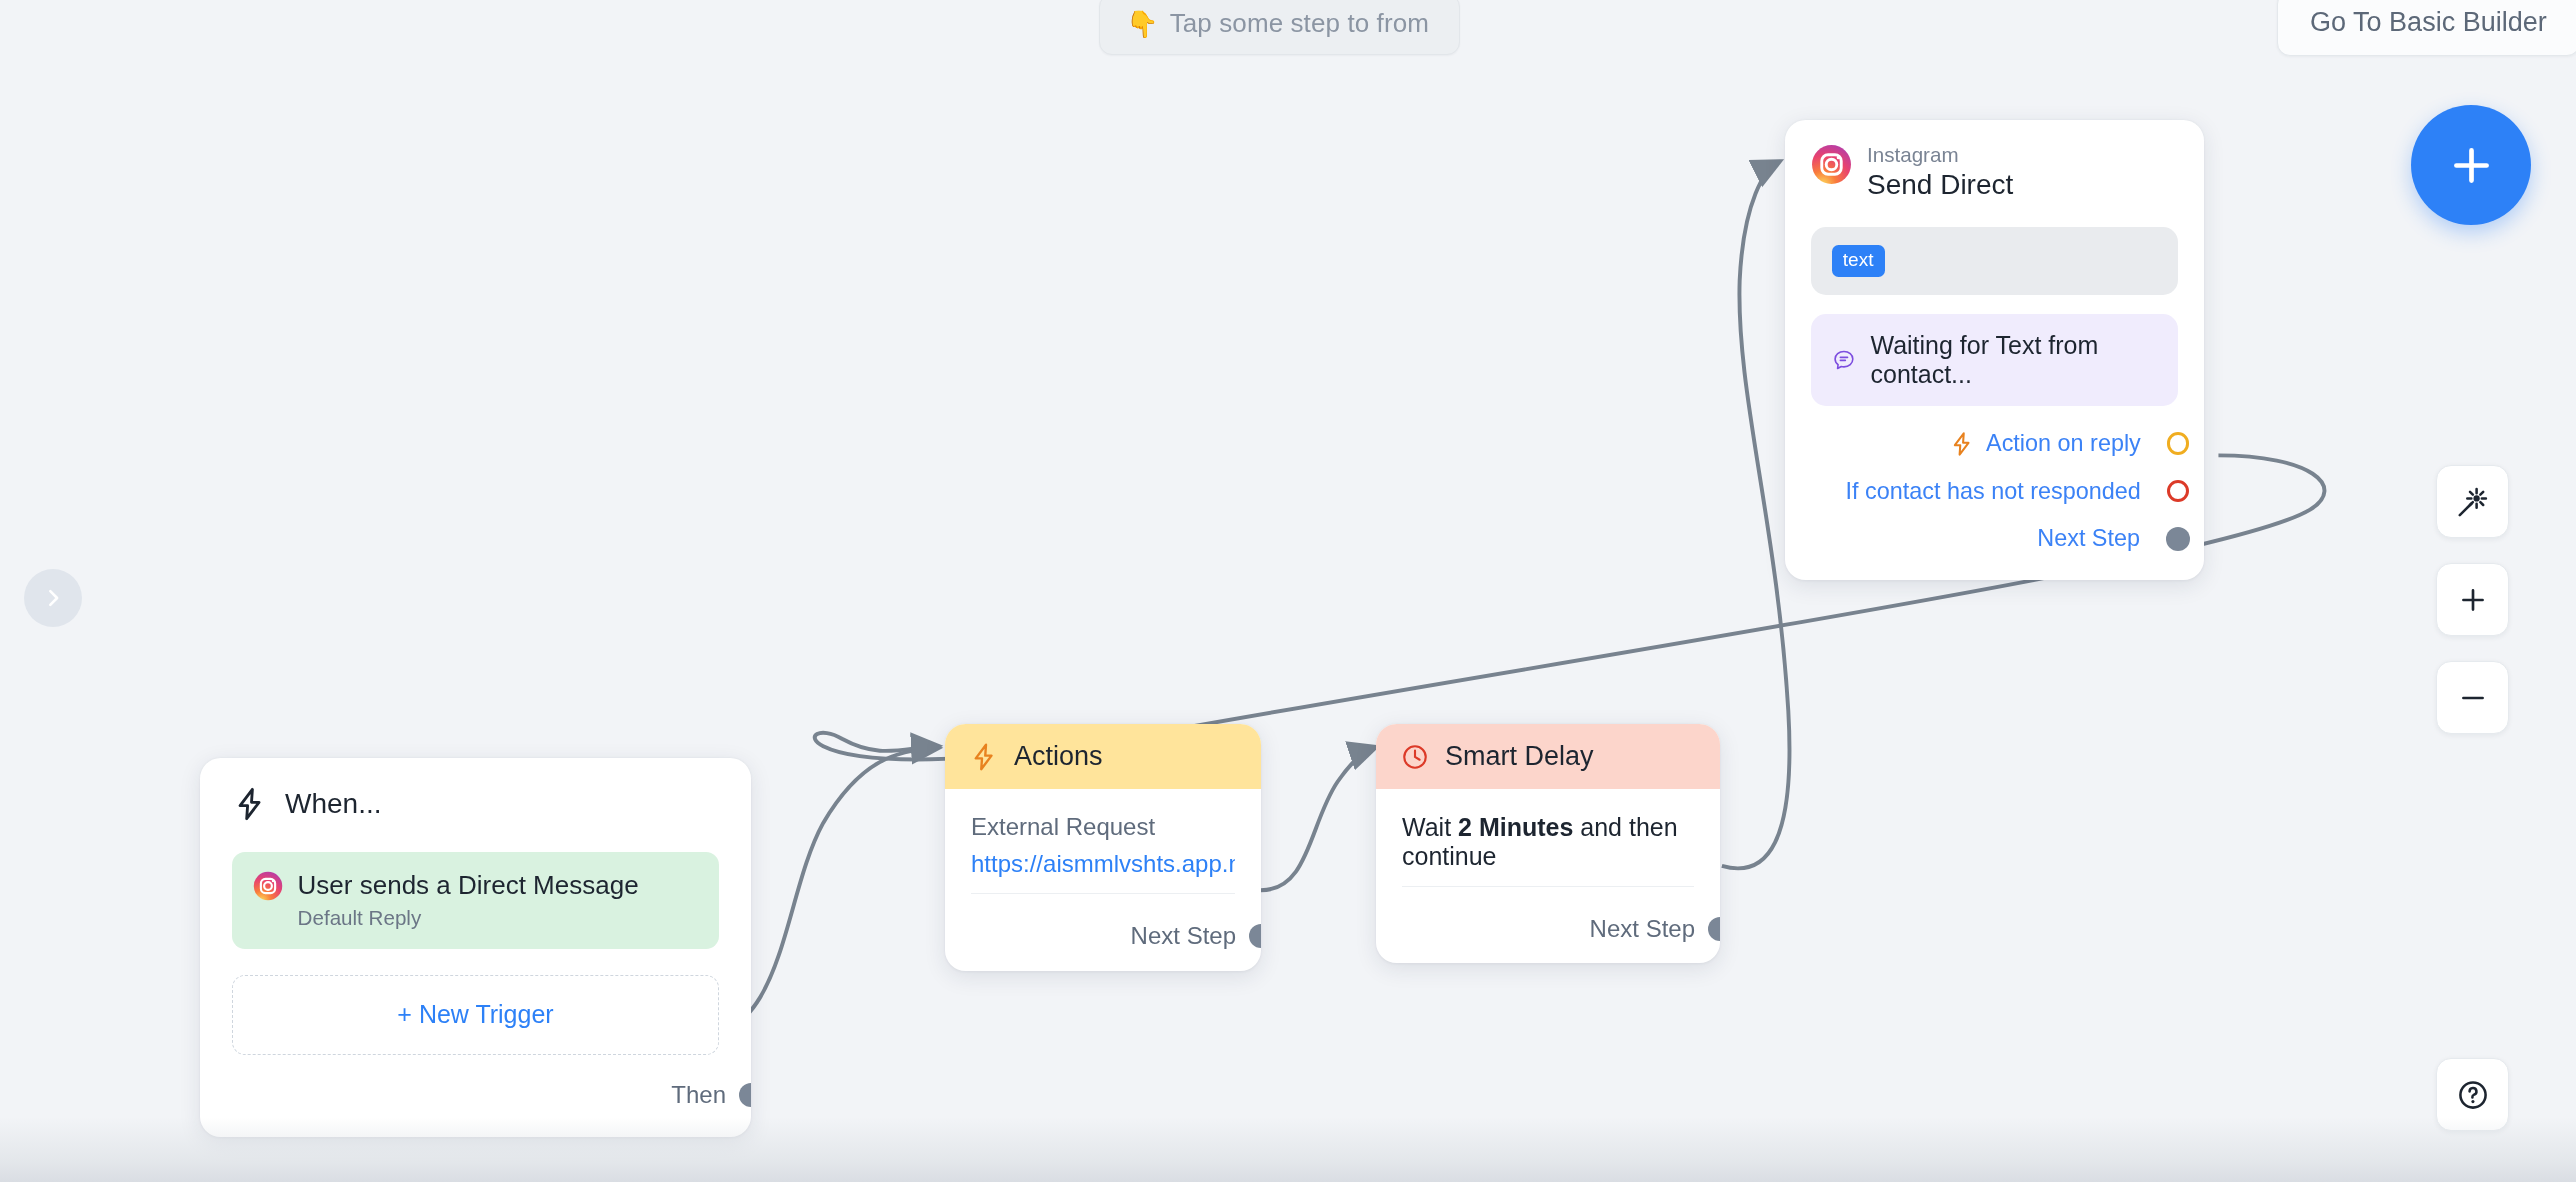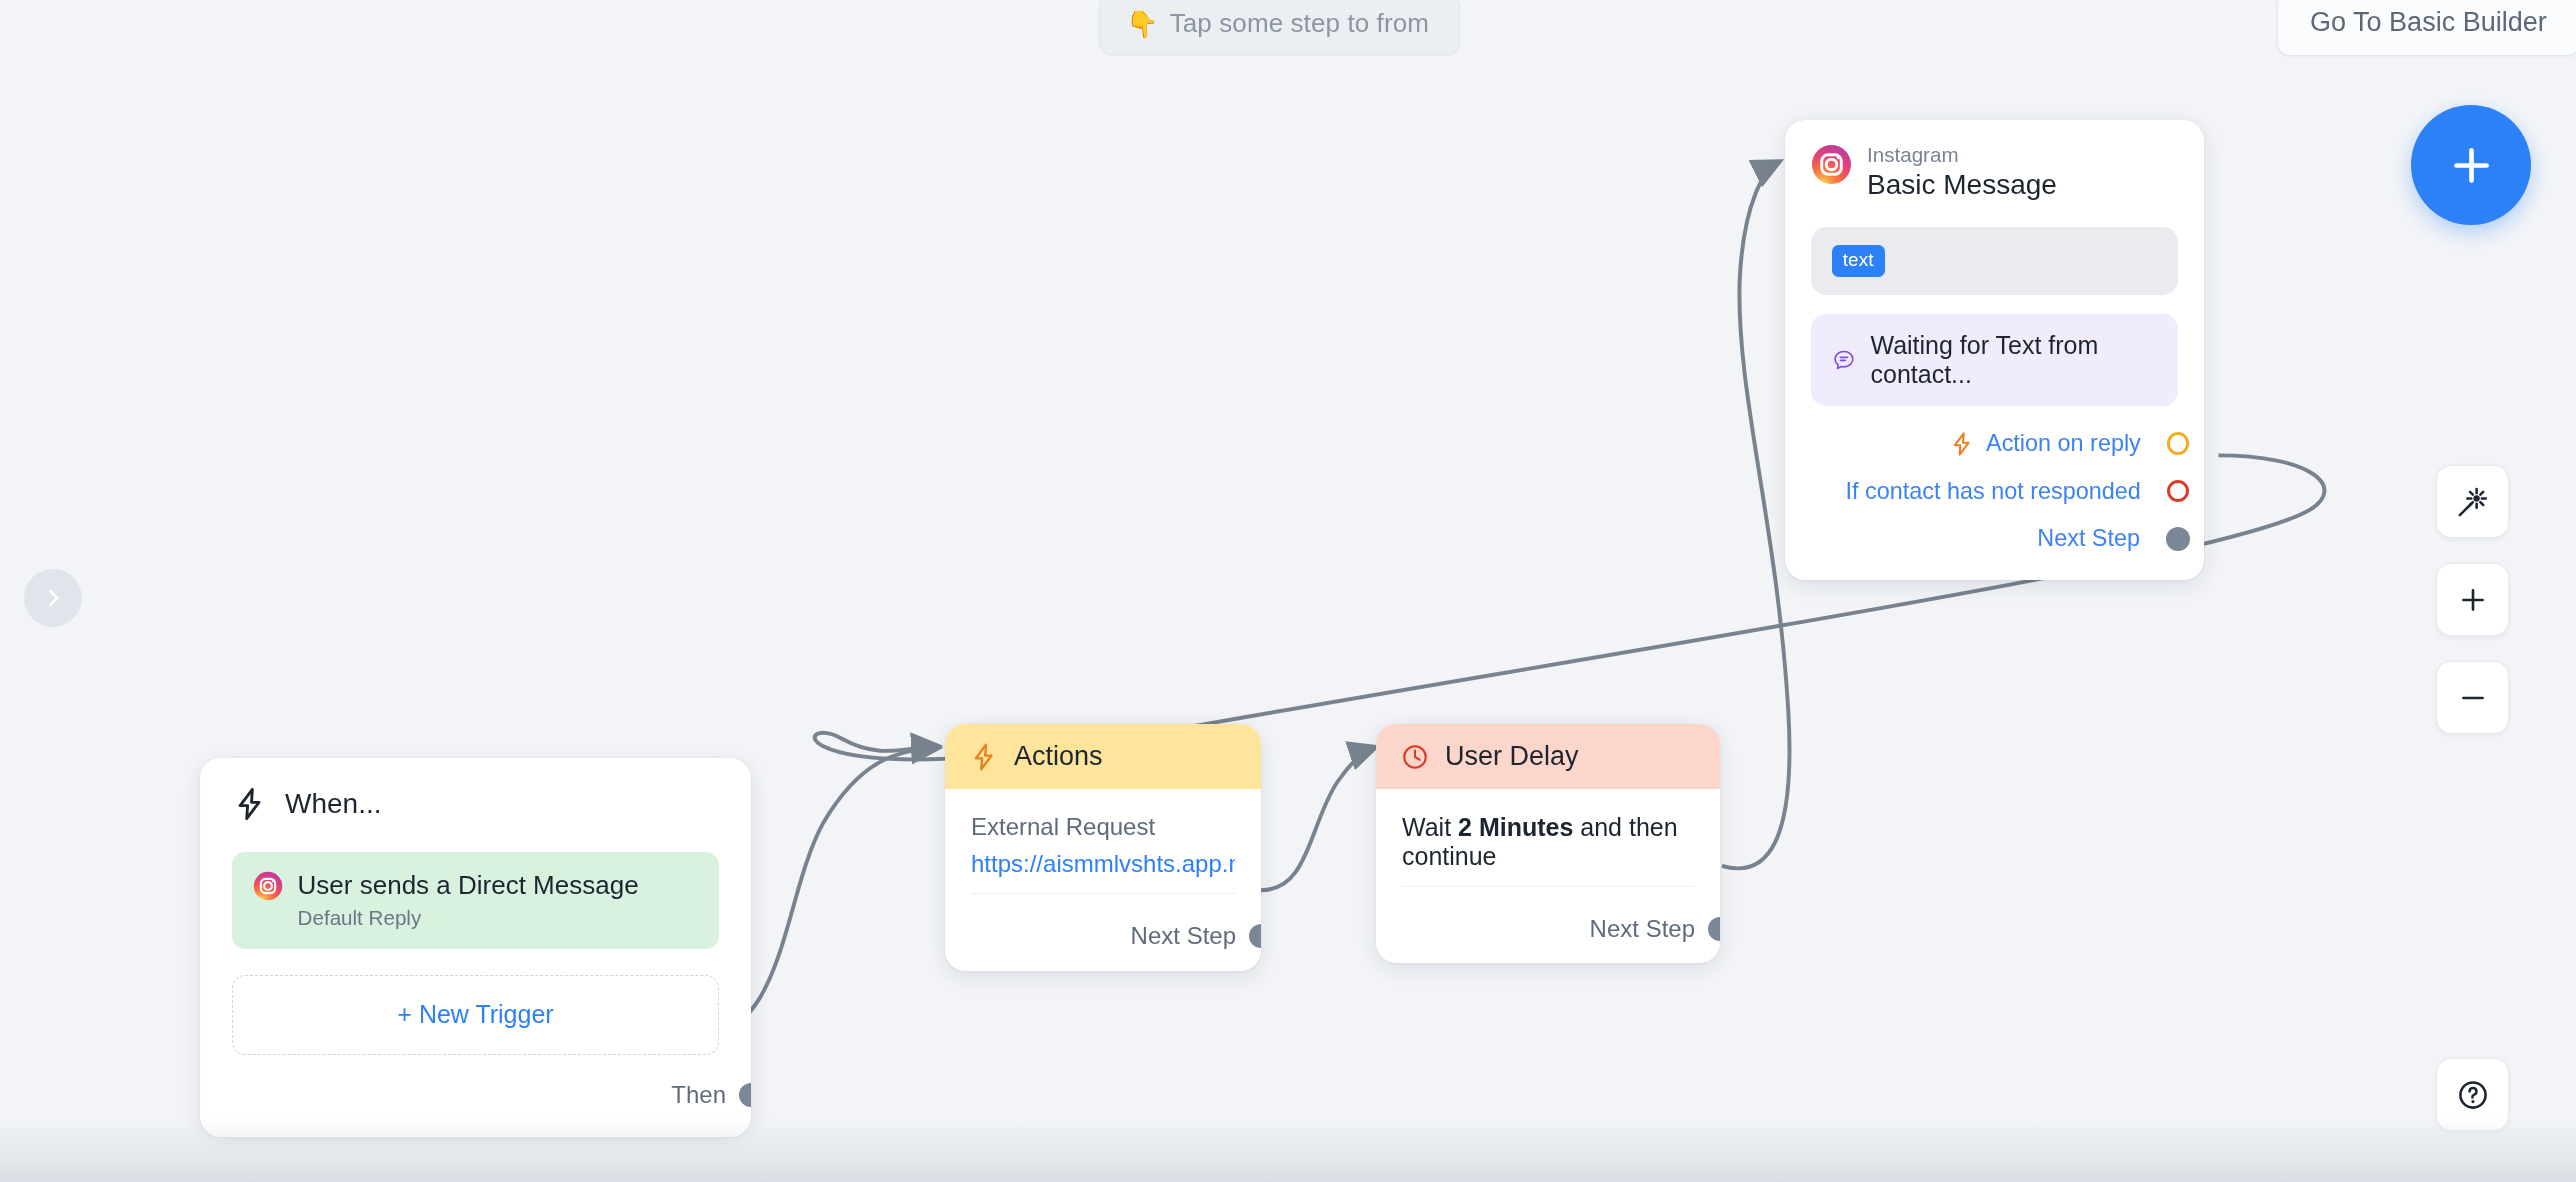--- a/index.html
+++ b/index.html
@@ -298,21 +298,21 @@
       <span class="port"></span>
     </div>
   </div>
 
   <div class="card" id="card-delay">
     <div class="card-head red">
       <svg width="30" height="30" viewBox="0 0 24 24">
         <circle cx="12" cy="12" r="8.6" fill="none" stroke="#dc3a28" stroke-width="1.7"></circle>
         <path d="M12 6.9 V12 L15.7 14.2" fill="none" stroke="#dc3a28" stroke-width="1.7" stroke-linecap="round"></path>
       </svg>
-      <span>User Delay</span>
+      <span>Smart Delay</span>
     </div>
     <div class="card-body">
       <div class="wait"><span>Wait </span><b>2 Minutes</b><span> and then continue</span></div>
       <div class="card-divider"></div>
     </div>
     <div class="next-row" style="padding-right:0">
       <span>Next Step</span>
       <span class="port"></span>
     </div>
   </div>
@@ -328,21 +328,21 @@
             <stop offset="100%" stop-color="#a33bbd"></stop>
           </radialGradient>
         </defs>
         <circle cx="12" cy="12" r="11.4" fill="url(#igg2)"></circle>
         <rect x="6.3" y="6.3" width="11.4" height="11.4" rx="3.7" fill="none" stroke="#fff" stroke-width="1.7"></rect>
         <circle cx="12" cy="12" r="3.1" fill="none" stroke="#fff" stroke-width="1.7"></circle>
         <circle cx="16.0" cy="8.0" r="0.95" fill="#fff"></circle>
       </svg>
       <div>
         <div class="ig-app">Instagram</div>
-        <div class="ig-title">Basic Message</div>
+        <div class="ig-title">Send Direct</div>
       </div>
     </div>
 
     <div class="msg-bubble">
       <span class="chip">text</span>
     </div>
 
     <div class="wait-bubble">
       <svg width="28" height="28" viewBox="0 0 24 24">
         <path d="M12 3.4 c-5.0 0-8.9 3.3-8.9 7.6 0 2.3 1.1 4.3 3.0 5.7 l-0.5 3.9 3.7-2.0 c0.9 0.2 1.8 0.3 2.7 0.3 5.0 0 8.9-3.3 8.9-7.9 0-4.3-3.9-7.6-8.9-7.6 z" fill="none" stroke="#7c4ddf" stroke-width="1.6" stroke-linejoin="round"></path>

